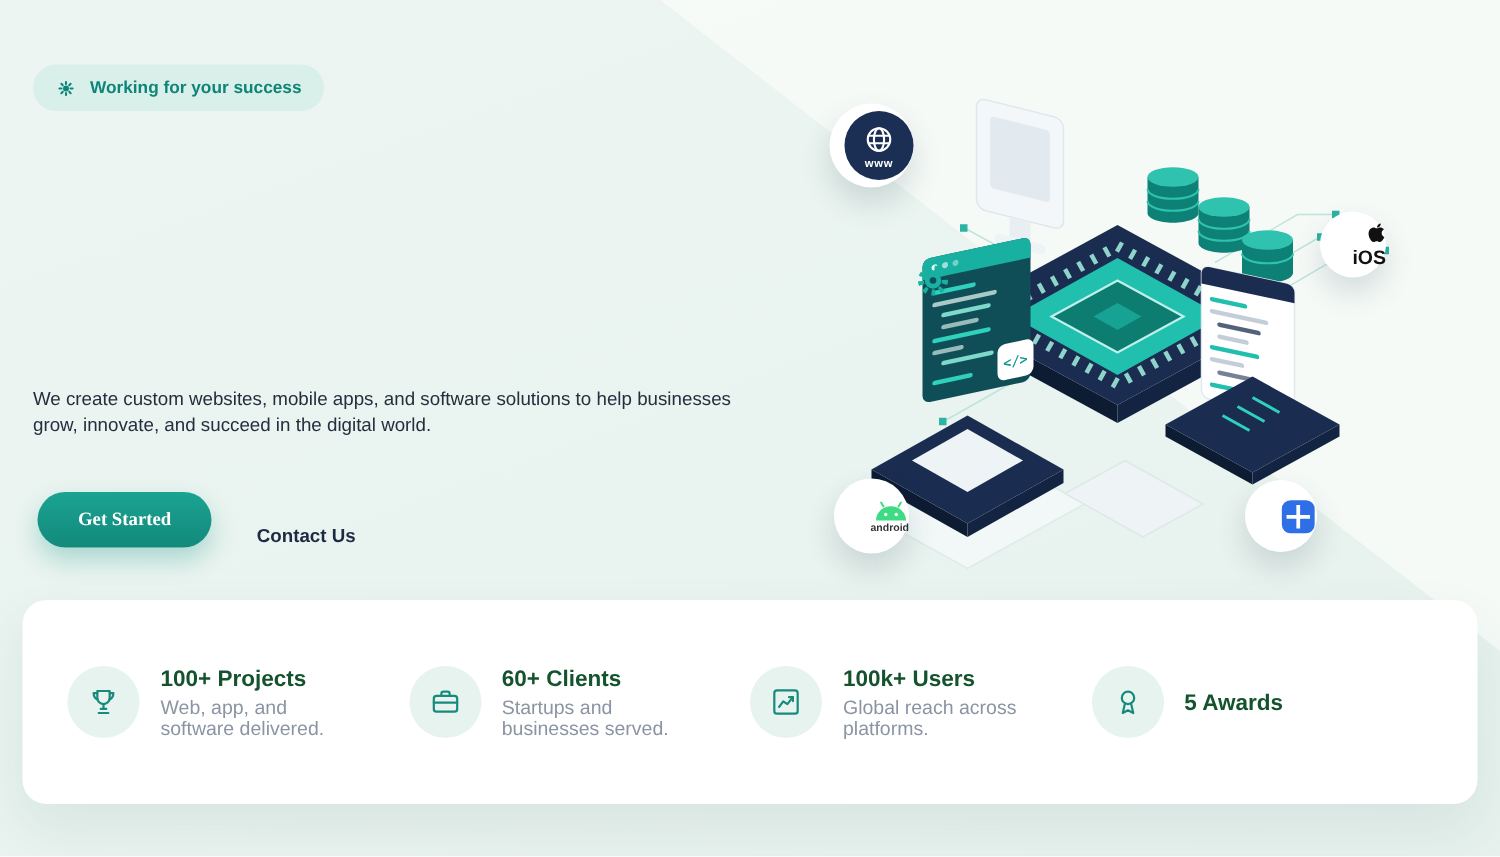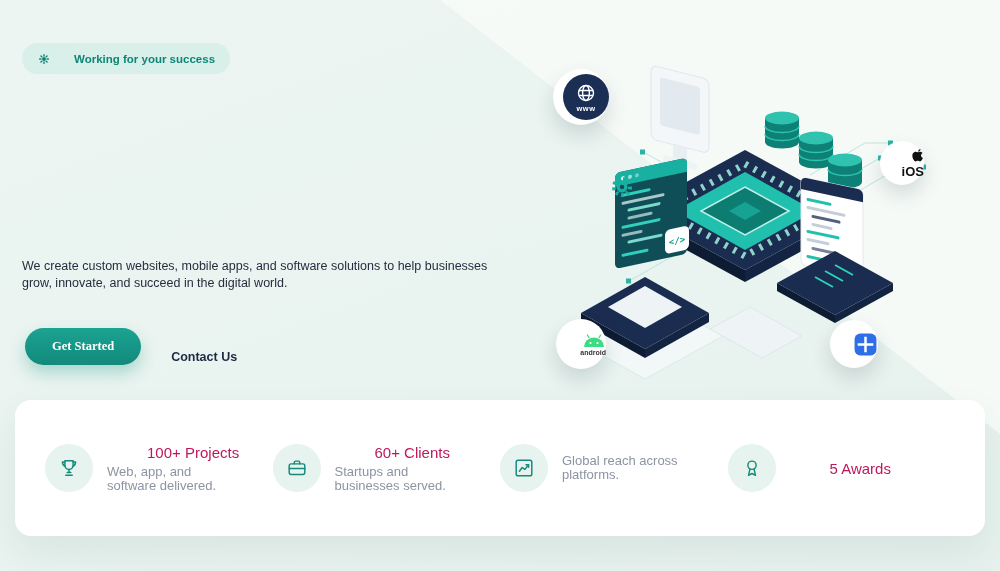--- a/index.html
+++ b/index.html
@@ -12,21 +12,21 @@
   }
   .page::before {
     content:""; position:absolute; inset:0;
     background:#f9fcfa; opacity:.75;
     clip-path:polygon(44% 0, 100% 0, 100% 76%);
   }
 
   
   .badge-pill {
     position:absolute; left:22px; top:43px; height:31px;
-    display:inline-flex; align-items:center; gap:23px;
+    display:inline-flex; align-items:center; gap:9px;
     background:#d9efe9; border-radius:16px; padding:0 15px;
     color:#0f8578; font-size:11.5px; font-weight:bold; z-index:3;
   }
   .badge-pill svg { display:block; }
 
   
   .heading {
     position:absolute; left:22px; top:88px; z-index:3;
     font-size:40px; line-height:49px; font-weight:bold;
     color:#16284a; letter-spacing:-0.5px;
@@ -82,21 +82,21 @@
     background:#fff; border-radius:16px;
     box-shadow:0 16px 36px rgba(26,78,74,.08);
     display:flex; align-items:center; padding:0 30px;
   }
   .stat { flex:1; display:flex; align-items:center; gap:14px; }
   .stat-icon {
     width:48px; height:48px; border-radius:50%; background:#e6f3ef; flex:0 0 48px;
     display:flex; align-items:center; justify-content:center;
   }
   .stat-text { display:flex; flex-direction:column; gap:4px; }
-  .stat-title { font-size:15px; font-weight:normal; color:#be185d;margin-left:40px; }
+  .stat-title { font-size:15px; font-weight:bold; color:#14532d; }
   .stat-sub { font-size:13px; line-height:14px; color:#8b94a3; max-width:135px; }
 </style>
 </head>
 <body>
 
 <div class="page">
 
   <div class="badge-pill">
     <svg width="14" height="14" viewBox="0 0 24 24" fill="none" stroke="#0f8578" stroke-width="2.4" stroke-linecap="round">
       <circle cx="12" cy="12" r="3.4" fill="#0f8578" stroke="none"></circle>
@@ -292,20 +292,21 @@
 
     <div class="stat">
       <div class="stat-icon">
         <svg width="22" height="22" viewBox="0 0 24 24" fill="none" stroke="#178a7c" stroke-width="1.6" stroke-linecap="round" stroke-linejoin="round">
           <rect x="3.5" y="3.5" width="17" height="17" rx="2"></rect>
           <polyline points="7,15.5 10,11.5 13,13.5 17,8.5"></polyline>
           <polyline points="14.2,8.5 17,8.5 17,11.3"></polyline>
         </svg>
       </div>
       <div class="stat-text">
+        <div class="stat-title">100k+ Users</div>
         <div class="stat-sub">Global reach across platforms.</div>
       </div>
     </div>
 
     <div class="stat">
       <div class="stat-icon">
         <svg width="22" height="22" viewBox="0 0 24 24" fill="none" stroke="#178a7c" stroke-width="1.6" stroke-linecap="round" stroke-linejoin="round">
           <circle cx="12" cy="9" r="4.5"></circle>
           <path d="M9.8 13 8.2 20l3.8-2 3.8 2-1.6-7"></path>
         </svg>

